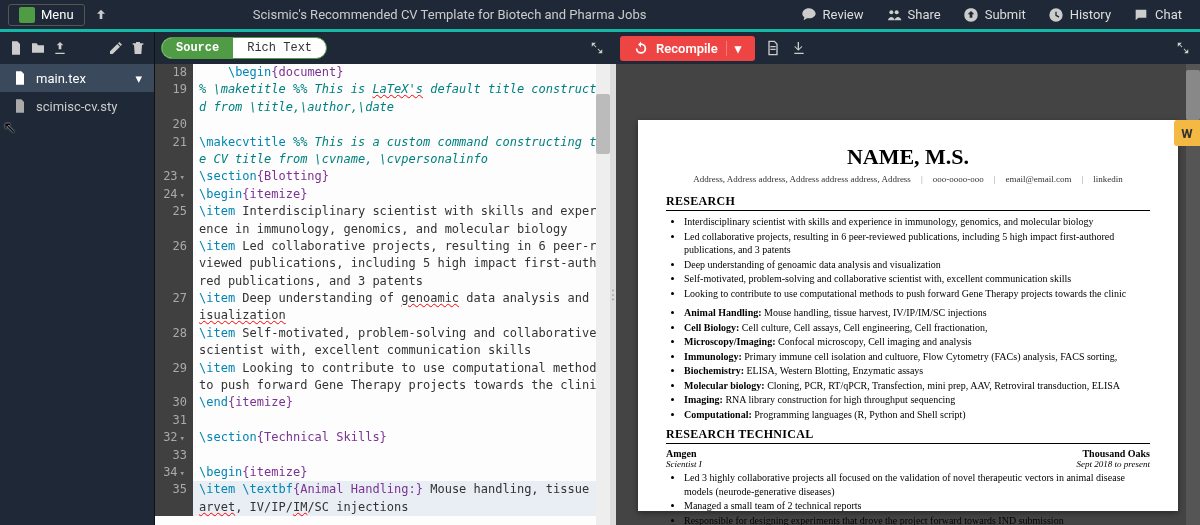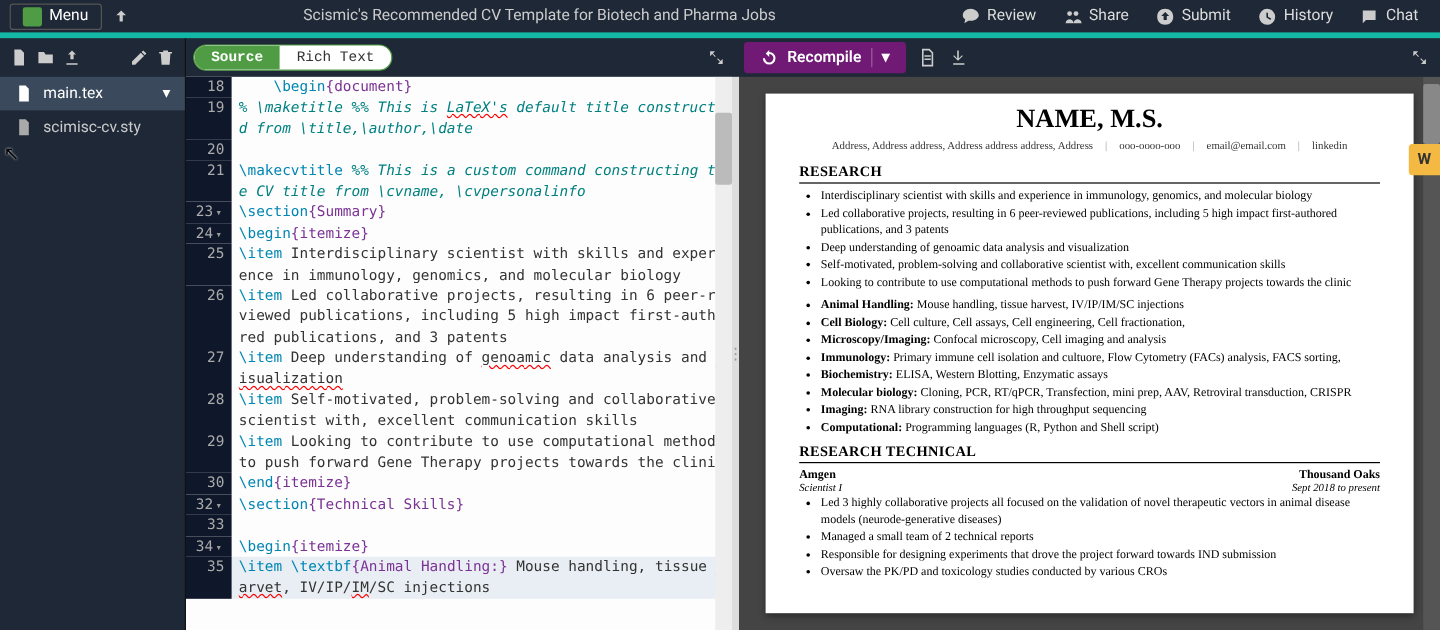--- a/index.html
+++ b/index.html
@@ -1,64 +1,64 @@
 <!DOCTYPE html>
 <html><head>
 <meta charset="utf-8">
 <style>
 * { margin: 0; padding: 0; box-sizing: border-box; }
 body { font-family: -apple-system, "Segoe UI", Roboto, sans-serif; font-size: 13px; background: #1e2836; color: #fff; width: 1200px; height: 525px; overflow: hidden; }
 
-.topbar { height: 32px; background: #1e2836; display: flex; align-items: center; padding: 0 8px; border-bottom: 5px solid #14b8a6; }
+.topbar { height: 32px; background: #1e2836; display: flex; align-items: center; padding: 0 8px; border-bottom: 3px solid #14b8a6; }
 .topbar .left { display: flex; align-items: center; gap: 8px; }
 .topbar .title { flex: 1; text-align: center; color: #ccc; font-size: 13px; }
 .topbar .right { display: flex; align-items: center; gap: 2px; }
 .topbar .btn { display: flex; align-items: center; gap: 6px; padding: 4px 10px; color: #ddd; cursor: pointer; font-size: 13px; }
 .menu-btn { border: 1px solid #555; border-radius: 3px; padding: 2px 10px; display: flex; align-items: center; gap: 6px; }
 .logo { width: 16px; height: 16px; background: #4f9c45; border-radius: 2px; }
 
 .toolbar-row { height: 32px; display: flex; }
 .file-toolbar { width: 155px; background: #1e2836; display: flex; align-items: center; padding: 0 8px; gap: 6px; border-right: 1px solid #111; }
 .file-toolbar .spacer { flex: 1; }
 .ic { width: 16px; height: 16px; fill: #ccc; cursor: pointer; }
 .editor-toolbar { flex: 1; background: #1e2836; display: flex; align-items: center; padding: 0 6px; gap: 6px; font-family: Liberation Mono, monospace; }
 .pill { display: flex; border-radius: 12px; overflow: hidden; border: 1px solid #4f9c45; background: #fff; }
 .pill .seg { padding: 3px 14px; font-size: 12px; cursor: pointer; }
 .pill .active { background: #4f9c45; color: #fff; font-weight: 600; }
 .pill .inactive { color: #333; }
 .editor-toolbar .spacer { flex: 1; }
 .expand-ic { width: 14px; height: 14px; fill: #ccc; cursor: pointer; }
 
 .pdf-toolbar { width: 590px; background: #1e2836; display: flex; align-items: center; padding: 0 10px; gap: 10px; }
-.recompile { background: #701a75; color: #fff; padding: 5px 14px; border-radius: 3px; display: flex; align-items: center; gap: 8px; font-size: 13px; font-weight: 600; cursor: pointer; }
+.recompile { background: #ef4444; color: #fff; padding: 5px 14px; border-radius: 3px; display: flex; align-items: center; gap: 8px; font-size: 13px; font-weight: 600; cursor: pointer; }
 .recompile .caret { border-left: 1px solid rgba(255,255,255,0.3); padding-left: 8px; }
 
 .main { display: flex; height: 461px; }
 .sidebar { width: 155px; background: #1e2836; border-right: 1px solid #111; }
 .file-item { padding: 6px 12px; display: flex; align-items: center; gap: 8px; color: #ccc; font-size: 13px; cursor: pointer; }
 .file-item.active { background: #3a4a5c; color: #fff; }
 .file-item .caret-r { margin-left: auto; }
 
 .editor { width: 455px; background: #fdfdfd; overflow: hidden; font-family: "Consolas", "Monaco", monospace; font-size: 12px; color: #333; position: relative; }
 .lines { padding-left: 0; }
 .line { display: flex; line-height: 1.45; }
-.lnum { width: 38px; text-align: right; padding-right: 6px; color: #aaa; user-select: none; flex-shrink: 0; background: #0f172a; }
+.lnum { width: 38px; text-align: right; padding-right: 6px; color: #aaa; user-select: none; flex-shrink: 0; background: #404040; }
 .code { padding-left: 6px; white-space: pre-wrap; word-break: break-all; flex: 1; }
 .fold { color: #999; font-size: 9px; padding: 0 2px; cursor: pointer; }
 .cmd { color: #0086b3; }
 .comment { color: #008080; font-style: italic; }
 .brace { color: #7b3294; }
 .squig { text-decoration: underline wavy red; text-decoration-thickness: 1px; }
 .hlline { background: #e8eef4; }
 
 .splitter { width: 6px; background: #ddd; display: flex; align-items: center; justify-content: center; cursor: col-resize; }
 .splitter::before { content: "⋮"; color: #999; }
 
 .pdf-pane { flex: 1; background: #444; overflow: auto; position: relative; display: flex; justify-content: center; padding: 14px 0; }
-.pdf-page { width: 540px; background: #fff; color: #000; padding: 8px 28px; font-family: Georgia, "Times New Roman", serif; font-size: 10px; box-shadow: 0 2px 6px rgba(0,0,0,0.4); }
+.pdf-page { width: 540px; background: #fff; color: #000; padding: 24px 28px; font-family: Georgia, "Times New Roman", serif; font-size: 10px; box-shadow: 0 2px 6px rgba(0,0,0,0.4); margin-top: 42px; }
 .pdf-page h1 { text-align: center; font-size: 22px; font-weight: bold; margin-bottom: 4px; }
 .pdf-contact { text-align: center; font-size: 9px; color: #333; margin-bottom: 10px; }
 .pdf-contact .sep { margin: 0 10px; color: #999; }
 .pdf-sec { font-weight: bold; font-size: 12px; border-bottom: 1px solid #000; margin: 6px 0 4px; padding-bottom: 1px; letter-spacing: 0.3px; }
 .pdf-page ul { padding-left: 18px; margin: 2px 0 6px; }
 .pdf-page li { margin-bottom: 1px; line-height: 1.35; }
 .pdf-job { display: flex; justify-content: space-between; font-weight: bold; font-size: 10px; }
 .pdf-jobsub { display: flex; justify-content: space-between; font-style: italic; font-size: 9px; }
 
 .sb-vert { position: absolute; right: 0; top: 0; width: 14px; height: 100%; background: #eee; }
@@ -197,21 +197,21 @@
       <div class="line">
           <span class="lnum">20</span>
           <span class="code"> </span>
         </div>
       <div class="line">
           <span class="lnum">21</span>
           <span class="code"><span class="cmd">\makecvtitle</span> <span class="comment">%% This is a custom command constructing the CV title from \cvname, \cvpersonalinfo</span></span>
         </div>
       <div class="line">
           <span class="lnum">23<span class="fold">▾</span></span>
-          <span class="code"><span class="cmd">\section</span><span class="brace">{Summary}</span></span>
+          <span class="code"><span class="cmd">\section</span><span class="brace">{Blotting}</span></span>
         </div>
       <div class="line">
           <span class="lnum">24<span class="fold">▾</span></span>
           <span class="code"><span class="cmd">\begin</span><span class="brace">{itemize}</span></span>
         </div>
       <div class="line">
           <span class="lnum">25</span>
           <span class="code"><span class="cmd">\item</span> Interdisciplinary scientist with skills and experience in immunology, genomics, and molecular biology</span>
         </div>
       <div class="line">
@@ -226,20 +226,24 @@
           <span class="lnum">28</span>
           <span class="code"><span class="cmd">\item</span> Self-motivated, problem-solving and collaborative scientist with, excellent communication skills</span>
         </div>
       <div class="line">
           <span class="lnum">29</span>
           <span class="code"><span class="cmd">\item</span> Looking to contribute to use computational methods to push forward Gene Therapy projects towards the clinic</span>
         </div>
       <div class="line">
           <span class="lnum">30</span>
           <span class="code"><span class="cmd">\end</span><span class="brace">{itemize}</span></span>
+        </div>
+      <div class="line">
+          <span class="lnum">31</span>
+          <span class="code"> </span>
         </div>
       <div class="line">
           <span class="lnum">32<span class="fold">▾</span></span>
           <span class="code"><span class="cmd">\section</span><span class="brace">{Technical Skills}</span></span>
         </div>
       <div class="line">
           <span class="lnum">33</span>
           <span class="code"> </span>
         </div>
       <div class="line">
@@ -274,21 +278,21 @@
           <li>Deep understanding of genoamic data analysis and visualization</li>
           <li>Self-motivated, problem-solving and collaborative scientist with, excellent communication skills</li>
           <li>Looking to contribute to use computational methods to push forward Gene Therapy projects towards the clinic</li>
       </ul>
       <ul>
         <li><b>Animal Handling:</b><span> Mouse handling, tissue harvest, IV/IP/IM/SC injections</span></li>
         <li><b>Cell Biology:</b><span> Cell culture, Cell assays, Cell engineering, Cell fractionation,</span></li>
         <li><b>Microscopy/Imaging:</b><span> Confocal microscopy, Cell imaging and analysis</span></li>
         <li><b>Immunology:</b><span> Primary immune cell isolation and cultuore, Flow Cytometry (FACs) analysis, FACS sorting,</span></li>
         <li><b>Biochemistry:</b><span> ELISA, Western Blotting, Enzymatic assays</span></li>
-        <li><b>Molecular biology:</b><span> Cloning, PCR, RT/qPCR, Transfection, mini prep, AAV, Retroviral transduction, CRISPR</span></li>
+        <li><b>Molecular biology:</b><span> Cloning, PCR, RT/qPCR, Transfection, mini prep, AAV, Retroviral transduction, ELISA</span></li>
         <li><b>Imaging:</b><span> RNA library construction for high throughput sequencing</span></li>
         <li><b>Computational:</b><span> Programming languages (R, Python and Shell script)</span></li>
       </ul>
       <div class="pdf-sec">RESEARCH TECHNICAL</div>
       <div class="pdf-job">
           <span>Amgen</span>
           <span>Thousand Oaks</span>
         </div>
       <div class="pdf-jobsub">
           <span>Scientist I</span>

